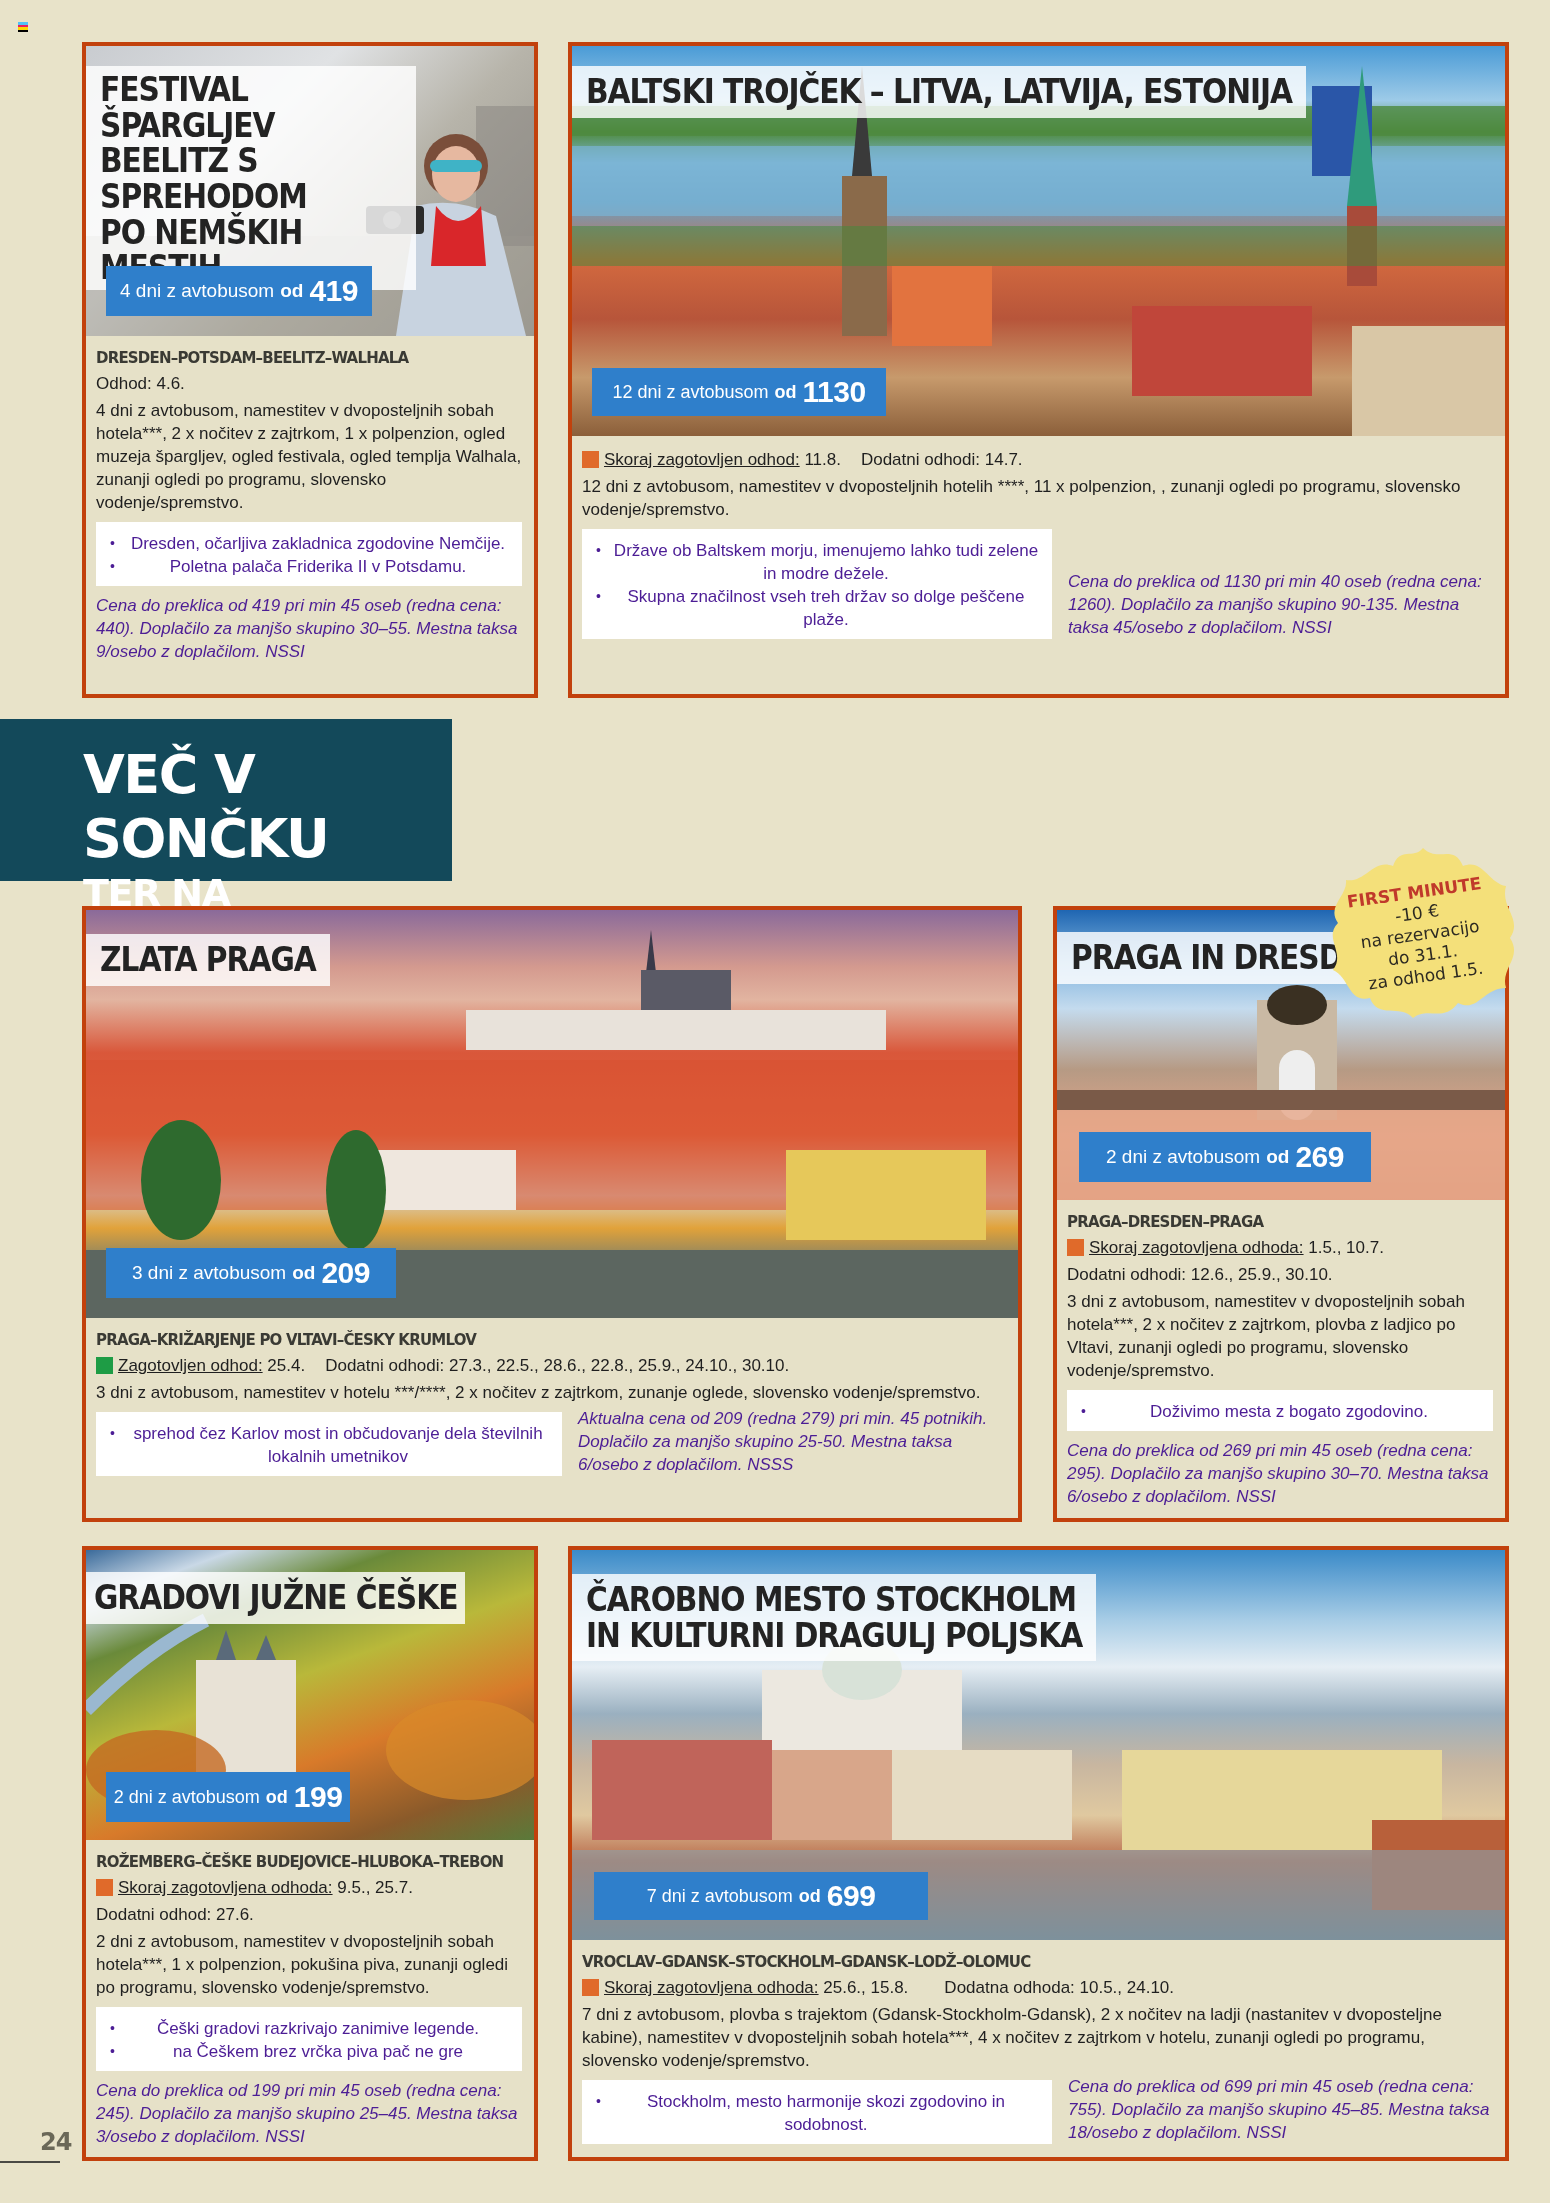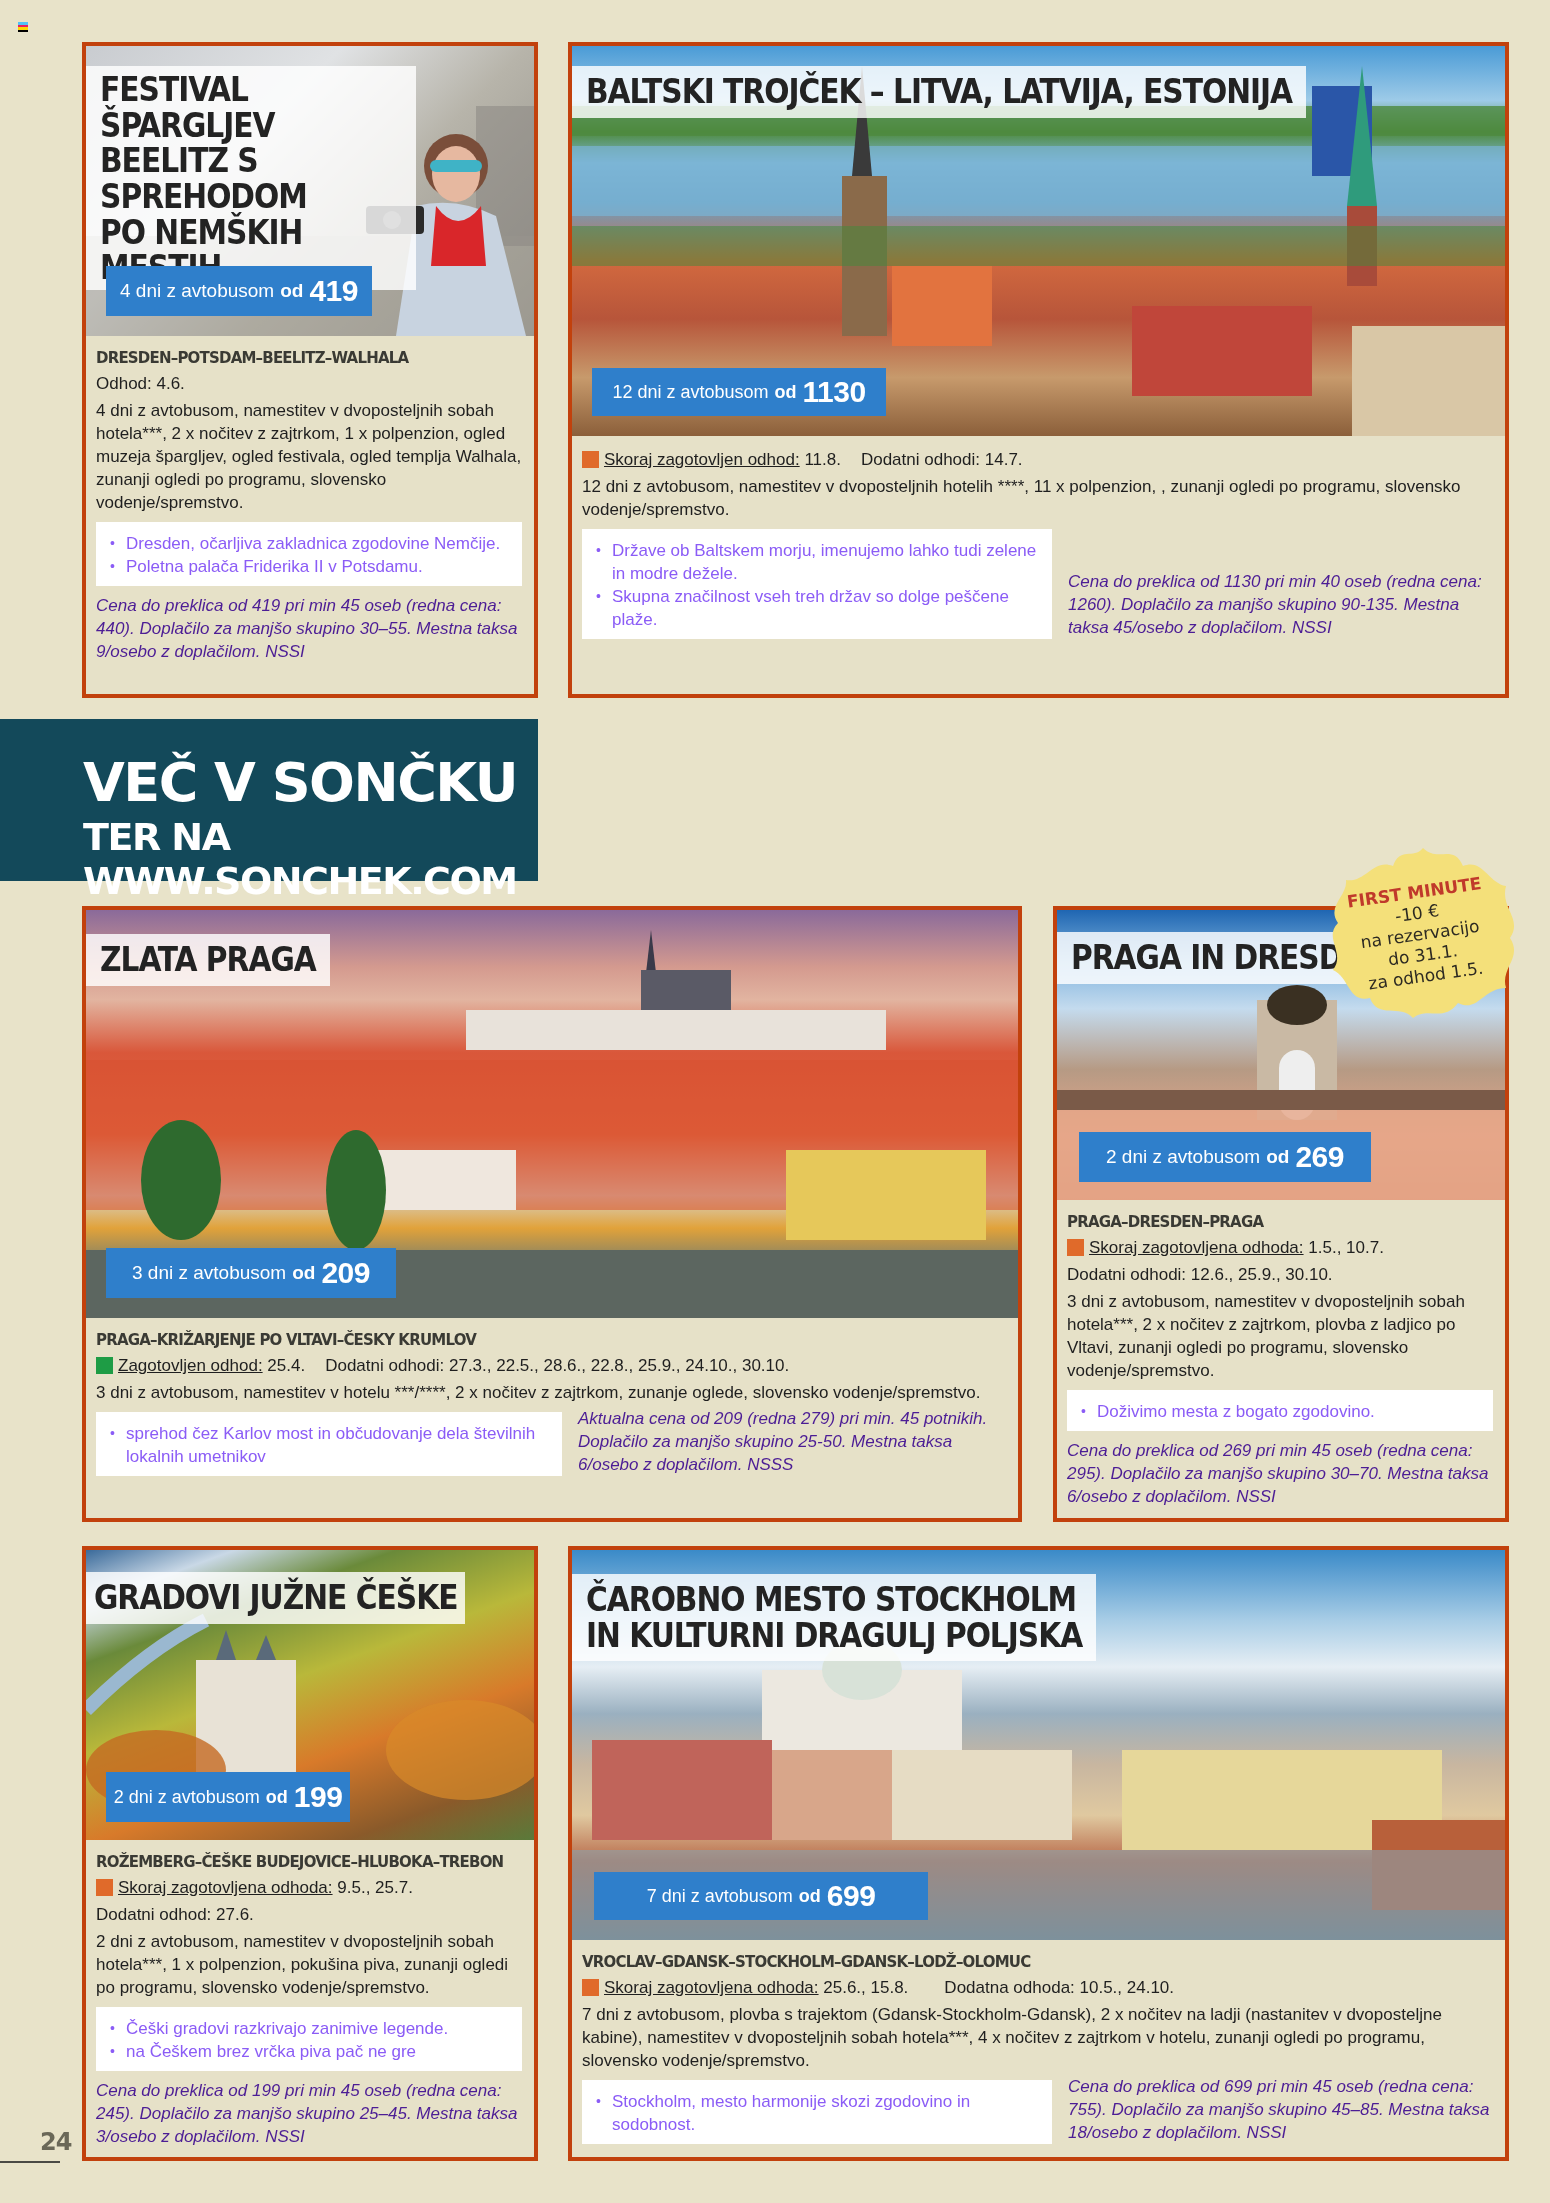--- a/index.html
+++ b/index.html
@@ -70,38 +70,38 @@
   .sq.green { background: #1e9c45; }
   .ul { text-decoration: underline; }
   .gap { display: inline-block; width: 20px; }
   .highlights {
     background: #ffffff;
     padding: 10px 12px 8px 12px;
     list-style: none;
     margin-top: 8px;
   }
   .highlights li {
-    font-size: 17px; line-height: 23px; color: #8b5cf6;
-    position: relative; padding-left: 18px;
+    font-size: 17px; line-height: 23px; color: #4c1d95;
+    position: relative; padding-left: 18px; text-align: center;
   }
   .highlights li::before {
     content: "\2022"; position: absolute; left: 2px; top: 0; font-size: 14px;
   }
   .note {
     font-style: italic; color: #4c1d95; font-size: 17px; line-height: 23px;
     margin-top: 8px;
   }
   .split { display: flex; gap: 16px; align-items: flex-end; }
   .split .highlights { flex: 0 0 auto; }
   .split .note { flex: 1 1 auto; margin-top: 0; }
 
   .banner {
-    position: absolute; left: 0; top: 719px; width: 538px; height: 162px;
+    position: absolute; left: 0; top: 719px; width: 452px; height: 162px;
     background: #13495a; color: #fff;
-    padding-left: 83px; padding-top: 32px;
+    padding-left: 83px; padding-top: 24px;
     font-family: "DejaVu Sans", sans-serif; font-weight: bold;
     letter-spacing: -1.5px;
   }
   .banner .b1 { font-size: 54px; line-height: 64px; }
   .banner .b2 { font-size: 38px; line-height: 44px; }
 
   .splash {
     position: absolute; left: 1318px; top: 838px; width: 210px; height: 190px;
   }
   .splash-text {

